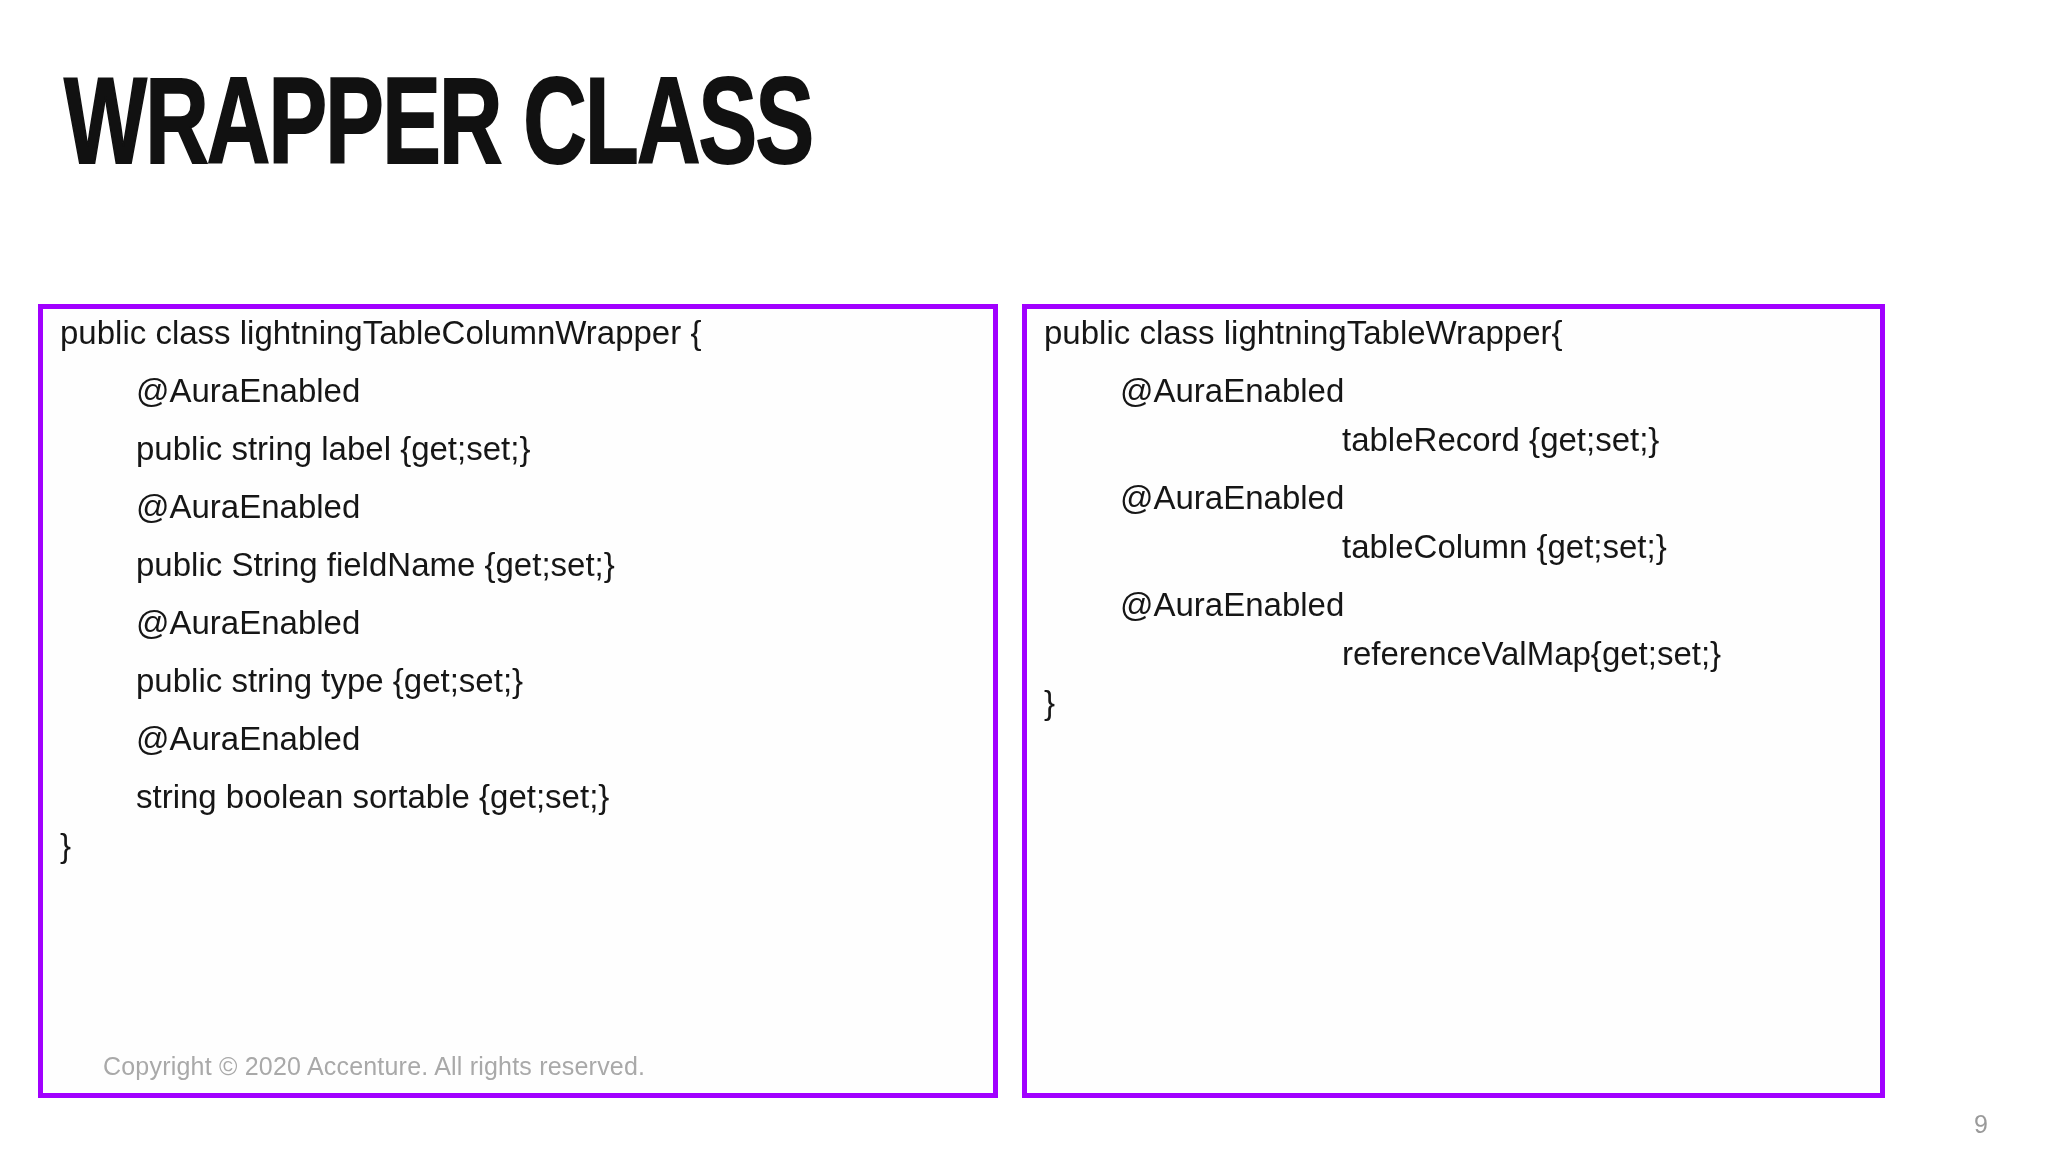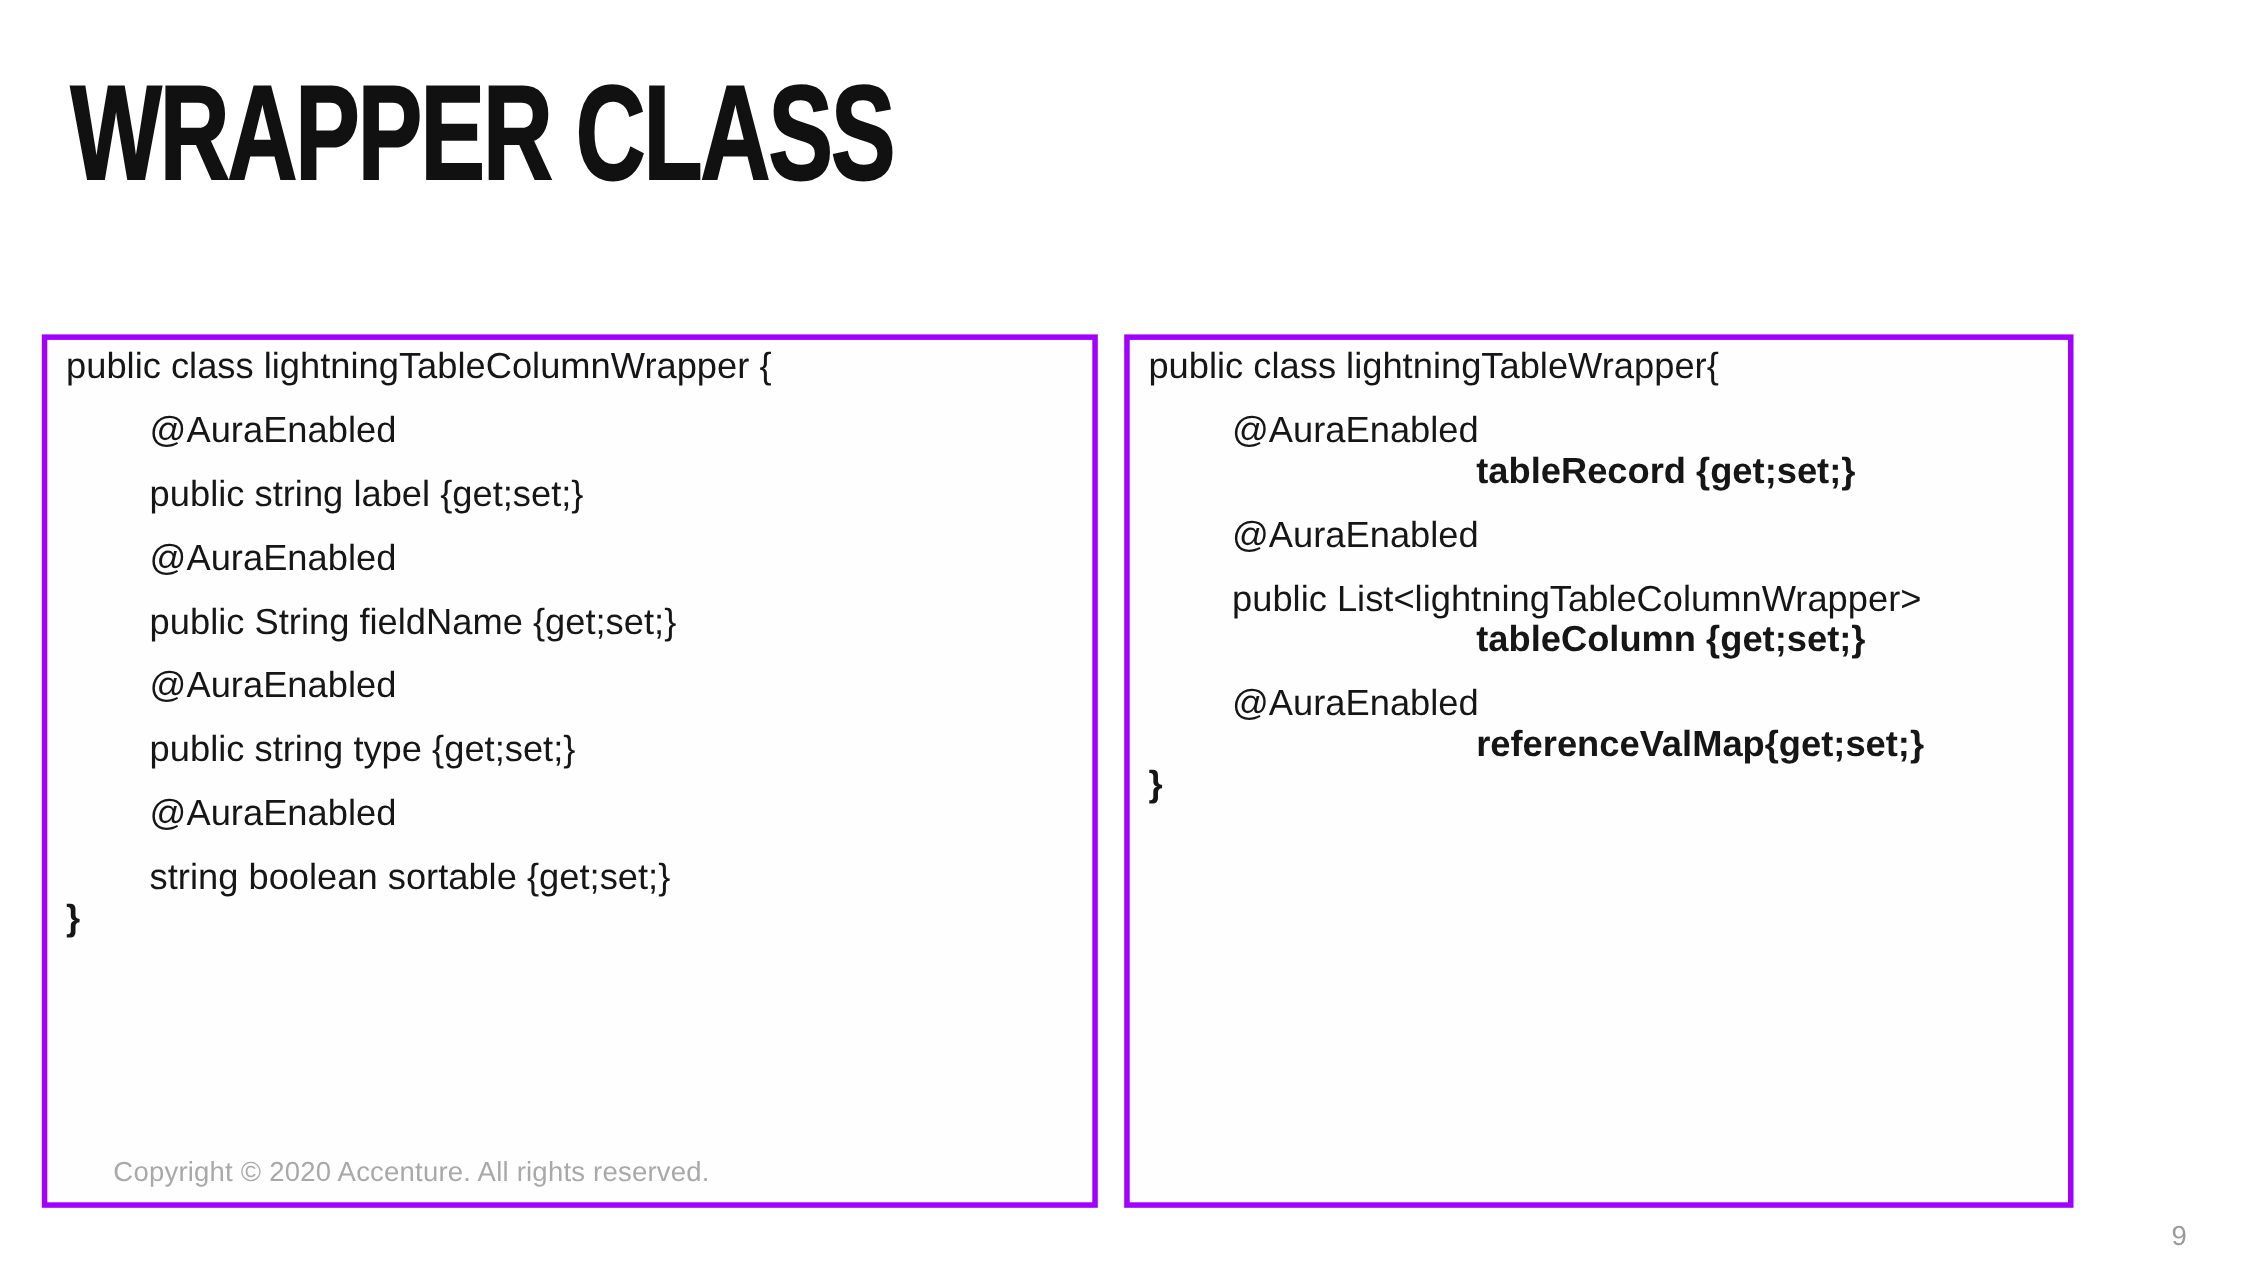--- a/index.html
+++ b/index.html
@@ -42,21 +42,21 @@
   .codebox.right { left: 1022px; width: 863px; }
 
   .cl {
     font-size: 33px;
     line-height: 1;
     white-space: pre;
     margin-top: 25px;
     color: #161616;
   }
   .cl.first { margin-top: 7px; }
-  .cl.wrap, .cl.close { margin-top: 4px; font-weight: bold; }
+  .cl.wrap, .cl.close { margin-top: 16px; }
   .ind1 { padding-left: 76px; }
   .ind2 { padding-left: 298px; }
 
   
   .footer-text {
     position: absolute;
     left: 66px;
     top: 1052px;
     font-size: 25px;
     color: #a9a9a9;
@@ -87,21 +87,20 @@
   <div class="cl ind1">@AuraEnabled</div>
   <div class="cl ind1">string boolean sortable {get;set;}</div>
   <div class="cl close">}</div>
 </div>
 
 <div class="codebox right" style="border-color: rgb(161, 0, 255);">
   <div class="cl first">public class lightningTableWrapper{</div>
   <div class="cl ind1">@AuraEnabled</div>
   <div class="cl ind2 wrap">tableRecord {get;set;}</div>
   <div class="cl ind1">@AuraEnabled</div>
-  <div class="cl ind1">public List&lt;lightningTableColumnWrapper&gt;</div>
   <div class="cl ind2 wrap">tableColumn {get;set;}</div>
   <div class="cl ind1">@AuraEnabled</div>
   <div class="cl ind2 wrap">referenceValMap{get;set;}</div>
   <div class="cl close">}</div>
 </div>
 
 <div class="footer-text">Copyright © 2020 Accenture. All rights reserved.</div>
 <div class="page-number">9</div>
 
 </body></html>

